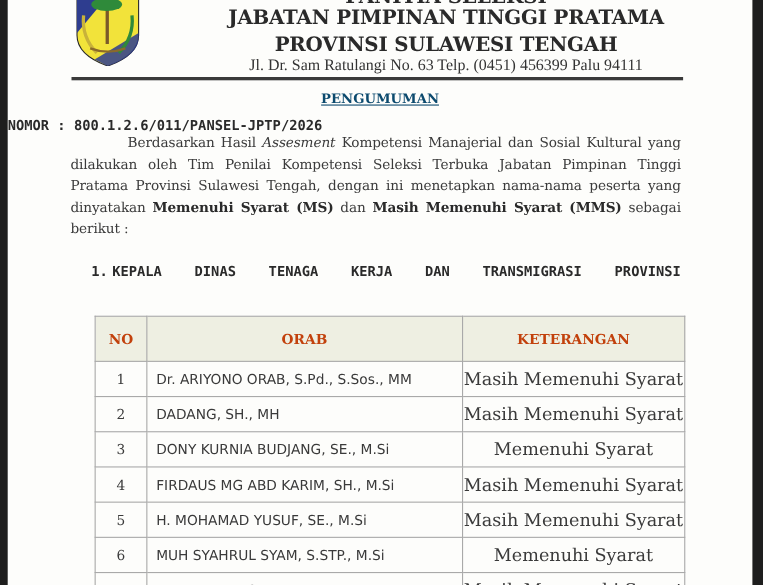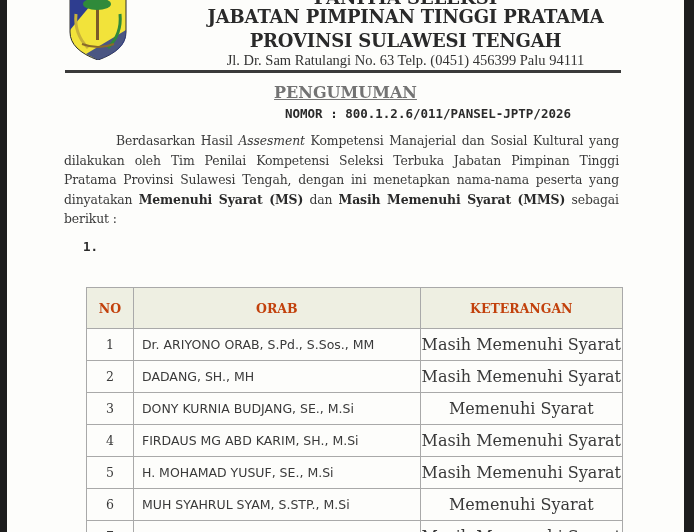--- a/index.html
+++ b/index.html
@@ -29,30 +29,30 @@
     position: absolute; top: 52px; left: 60px; width: 677px; text-align: center;
     font-family: "Liberation Serif", serif; font-size: 14.5px; color: #333;
     white-space: nowrap;
   }
   .rule {
     position: absolute; left: 58px; top: 70px; width: 556px; height: 3px;
     background: #3a3a3a;
   }
   .title {
     position: absolute; top: 83px; left: 0; width: 677px; text-align: center;
-    font-family: "DejaVu Serif", serif; font-weight: bold; font-size: 16px;
-    color: #737373; text-decoration: underline;
+    font-family: "DejaVu Serif", serif; font-weight: bold; font-size: 12px;
+    color: #0c4a6e; text-decoration: underline;
   }
   .nomor {
-    position: absolute; top: 106px; left: 0; width: 564px; text-align: right;
+    position: absolute; top: 106px; left: 0; width: 564px; text-align: left;
     font-family: "DejaVu Sans Mono", monospace; font-weight: bold; font-size: 12.5px;
     color: #2a2a2a;
   }
   .para {
-    position: absolute; top: 131px; left: 57px; width: 555px;
+    position: absolute; top: 120px; left: 57px; width: 555px;
     font-family: "DejaVu Serif", serif; font-size: 12.4px; line-height: 19.5px;
     color: #3a3a3a; text-align: justify; letter-spacing: -0.1px;
   }
   .para .indent { display: inline-block; width: 52px; }
   .para b { color: #2a2a2a; }
   .section {
     position: absolute; top: 239px; left: 76px; width: 536px;
     font-family: "DejaVu Sans Mono", monospace; font-weight: bold; font-size: 12.5px;
     line-height: 16px; color: #2a2a2a;
   }
@@ -97,20 +97,29 @@
   <div class="rule"></div>
 
   <div class="title">PENGUMUMAN</div>
   <div class="nomor">NOMOR : 800.1.2.6/011/PANSEL-JPTP/2026</div>
 
   <div class="para"><span class="indent"></span><span>Berdasarkan Hasil </span><i>Assesment</i><span> Kompetensi Manajerial dan Sosial Kultural yang dilakukan oleh Tim Penilai Kompetensi Seleksi Terbuka Jabatan Pimpinan Tinggi Pratama Provinsi Sulawesi Tengah, dengan ini menetapkan nama-nama peserta yang dinyatakan </span><b>Memenuhi Syarat (MS)</b><span> dan </span><b>Masih Memenuhi Syarat (MMS)</b><span> sebagai berikut :</span></div>
 
   <div class="section">
     <span class="num">1.</span>
     <div class="text">
+      <div class="l1">
+        <span>KEPALA</span>
+        <span>DINAS</span>
+        <span>TENAGA</span>
+        <span>KERJA</span>
+        <span>DAN</span>
+        <span>TRANSMIGRASI</span>
+        <span>PROVINSI</span>
+      </div>
     </div>
   </div>
 
   <table>
     <thead>
       <tr>
         <th>NO</th>
         <th>ORAB</th>
         <th>KETERANGAN</th>
       </tr>

